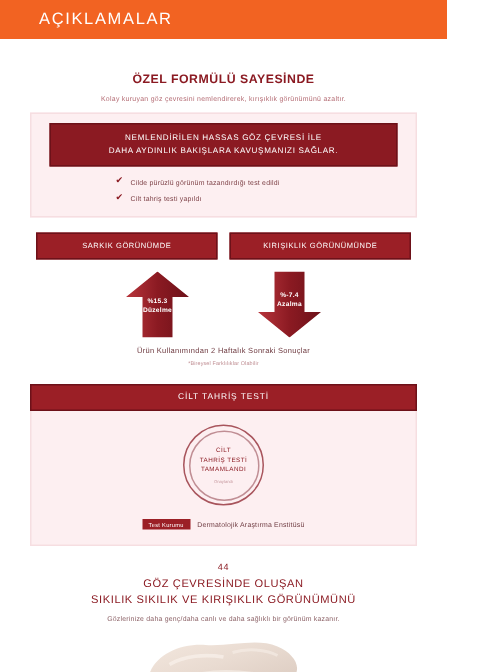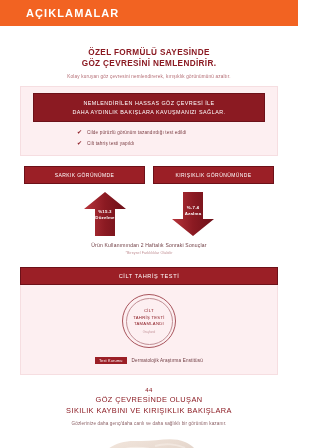--- a/index.html
+++ b/index.html
@@ -22,21 +22,21 @@
     height: 26px;
     background: #f26322;
     display: flex;
     align-items: center;
     padding-left: 26px;
   }
   .header-title {
     color: #ffffff;
     font-size: 11px;
     letter-spacing: 1.1px;
-    font-weight: 700;
+    font-weight: 400;
   }
 
   
   .intro {
     text-align: center;
     padding: 21px 18px 0 18px;
   }
   .intro-line {
     color: #8b1a22;
     font-size: 8.2px;
@@ -278,21 +278,20 @@
 <body>
 
 <div class="page">
 
   <div class="header">
     <span class="header-title">AÇIKLAMALAR</span>
   </div>
 
   <div class="intro">
     <div class="intro-line">ÖZEL FORMÜLÜ SAYESİNDE</div>
-    <div class="intro-line">GÖZ ÇEVRESİNİ NEMLENDİRİR.</div>
     <div class="intro-sub">Kolay kuruyan göz çevresini nemlendirerek, kırışıklık görünümünü azaltır.</div>
   </div>
 
   <div class="card">
     <div class="banner banner-wide">
       <div>NEMLENDİRİLEN HASSAS GÖZ ÇEVRESİ İLE</div>
       <div>DAHA AYDINLIK BAKIŞLARA KAVUŞMANIZI SAĞLAR.</div>
     </div>
     <div class="checklist">
       <div class="check-row">
@@ -361,21 +360,21 @@
     </div>
     <div class="test-footer">
       <span class="test-badge">Test Kurumu</span>
       <span class="test-org">Dermatolojik Araştırma Enstitüsü</span>
     </div>
   </div>
 
   <div class="closing">
     <div class="quote-mark">44</div>
     <div class="closing-line">GÖZ ÇEVRESİNDE OLUŞAN</div>
-    <div class="closing-line">SIKILIK KAYBINI VE KIRIŞIKLIK BAKIŞLARA</div>
+    <div class="closing-line">SIKILIK SIKILIK VE KIRIŞIKLIK GÖRÜNÜMÜNÜ</div>
     <div class="closing-sub">Gözlerinize daha genç/daha canlı ve daha sağlıklı bir görünüm kazanır.</div>
   </div>
 
   <div class="swatch-wrap">
     <svg class="swatch" viewBox="0 0 112 46">
       <defs>
         <linearGradient id="cream" x1="0" y1="0" x2="1" y2="1">
           <stop offset="0%" stop-color="#f3e7de"></stop>
           <stop offset="45%" stop-color="#e9dbd1"></stop>
           <stop offset="100%" stop-color="#d9c8bd"></stop>

